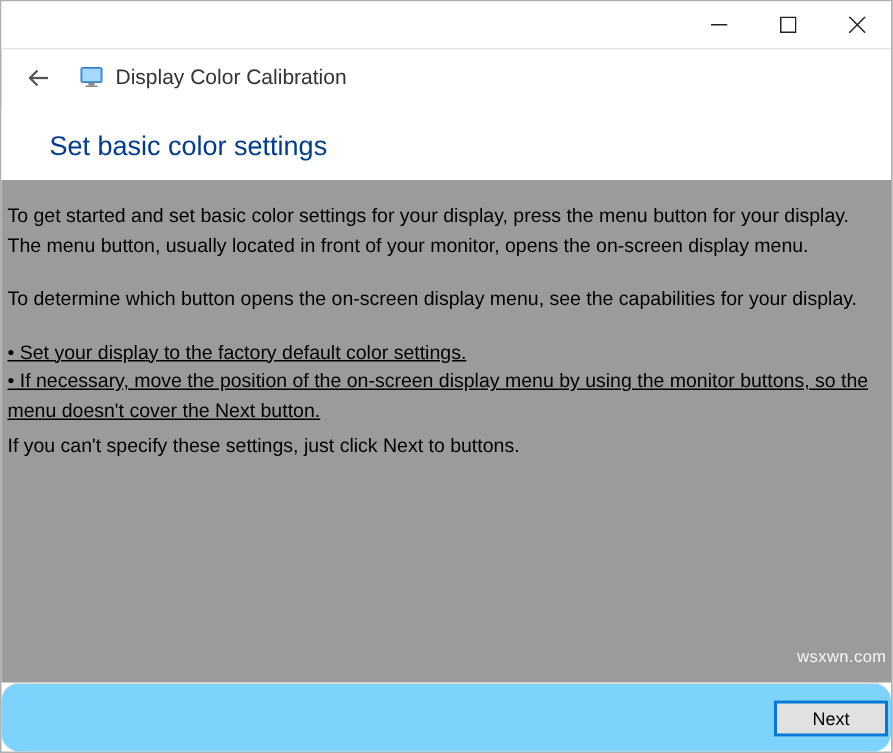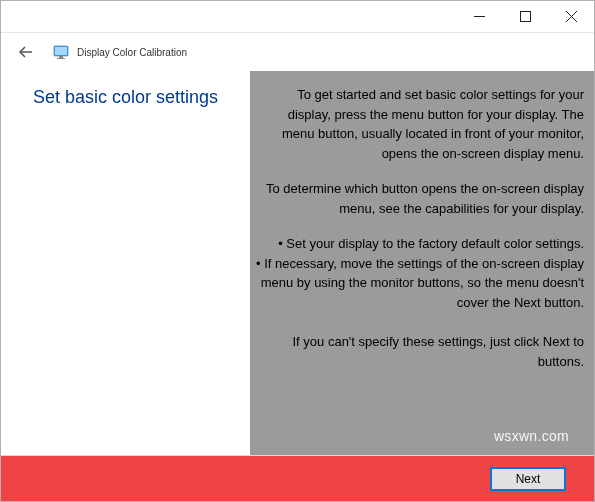--- a/index.html
+++ b/index.html
@@ -28,24 +28,24 @@
     .tb-btn {
       width: 46px;
       display: flex;
       align-items: center;
       justify-content: center;
       color: #222;
     }
     .tb-btn svg { width: 11px; height: 11px; stroke: #222; stroke-width: 1; fill: none; }
     .header {
       display: flex;
-      align-items: center;
+      align-items: flex-start;
       gap: 18px;
       padding: 10px 28px 10px 16px;
-      font-size: 10px;
+      font-size: 14px;
       color: #333;
     }
     .back-arrow {
       width: 18px;
       height: 18px;
       display: flex;
       align-items: center;
       justify-content: center;
       color: #555;
     }
@@ -56,71 +56,72 @@
       display: inline-block;
     }
     .app-title {
       display: flex;
       align-items: center;
       gap: 8px;
     }
     .content-outer {
       flex: 1;
       display: flex;
+      flex-direction: column;
       min-height: 0;
     }
     .heading-area {
       padding: 16px 32px 12px 32px;
       background: #fff;
     }
     .heading {
       color: #003b8e;
       font-size: 18px;
       font-weight: 400;
     }
     .body-area {
       flex: 1;
       background: #9b9b9b;
       padding: 14px 10px 14px 4px;
       font-size: 13px;
       color: #000;
       line-height: 1.5;
       overflow: hidden;
-      text-align: right;
     }
     .body-area p { margin-bottom: 16px; }
-    .body-area .bullets { margin-bottom: 20px; }
+    .body-area .bullets { margin-bottom: 4px; text-decoration: underline; }
     .body-area .bullets div { text-indent: 0; }
     .footer {
       height: 46px;
       border-top: 1px solid #d9d9d9;
-      background: #ef4444;
+      background: #7dd3fc;
       display: flex;
       justify-content: flex-end;
       align-items: center;
       gap: 8px;
-      padding-right: 28px;
+      padding-right: 2px;
+      border-radius: 12px;
     }
     .btn {
       width: 76px;
       height: 24px;
       font-size: 12px;
       font-family: inherit;
       background: #e1e1e1;
       border: 1px solid #adadad;
       color: #000;
     }
     .btn.primary {
       border: 2px solid #0078d7;
     }
     .watermark {
       position: absolute;
       bottom: 58px;
-      right: 26px;
-      font-size: 14px;
+      right: 4px;
+      font-size: 11px;
       color: rgba(255,255,255,0.9);
       letter-spacing: 0.3px;
       margin-top: 12px;
     }
   </style>
 </head>
 <body>
 
 <div class="window">
 
@@ -165,21 +166,21 @@
 
   <div class="content-outer">
     <div class="heading-area">
       <div class="heading">Set basic color settings</div>
     </div>
     <div class="body-area">
       <p>To get started and set basic color settings for your display, press the menu button for your display. The menu button, usually located in front of your monitor, opens the on-screen display menu.</p>
       <p>To determine which button opens the on-screen display menu, see the capabilities for your display.</p>
       <div class="bullets">
         <div>• Set your display to the factory default color settings.</div>
-        <div>• If necessary, move the settings of the on-screen display menu by using the monitor buttons, so the menu doesn't cover the Next button.</div>
+        <div>• If necessary, move the position of the on-screen display menu by using the monitor buttons, so the menu doesn't cover the Next button.</div>
       </div>
       <p>If you can't specify these settings,  just click Next to buttons.</p>
     </div>
   </div>
 
   <div class="footer">
     <button class="btn primary">Next</button>
   </div>
 
 </div>

